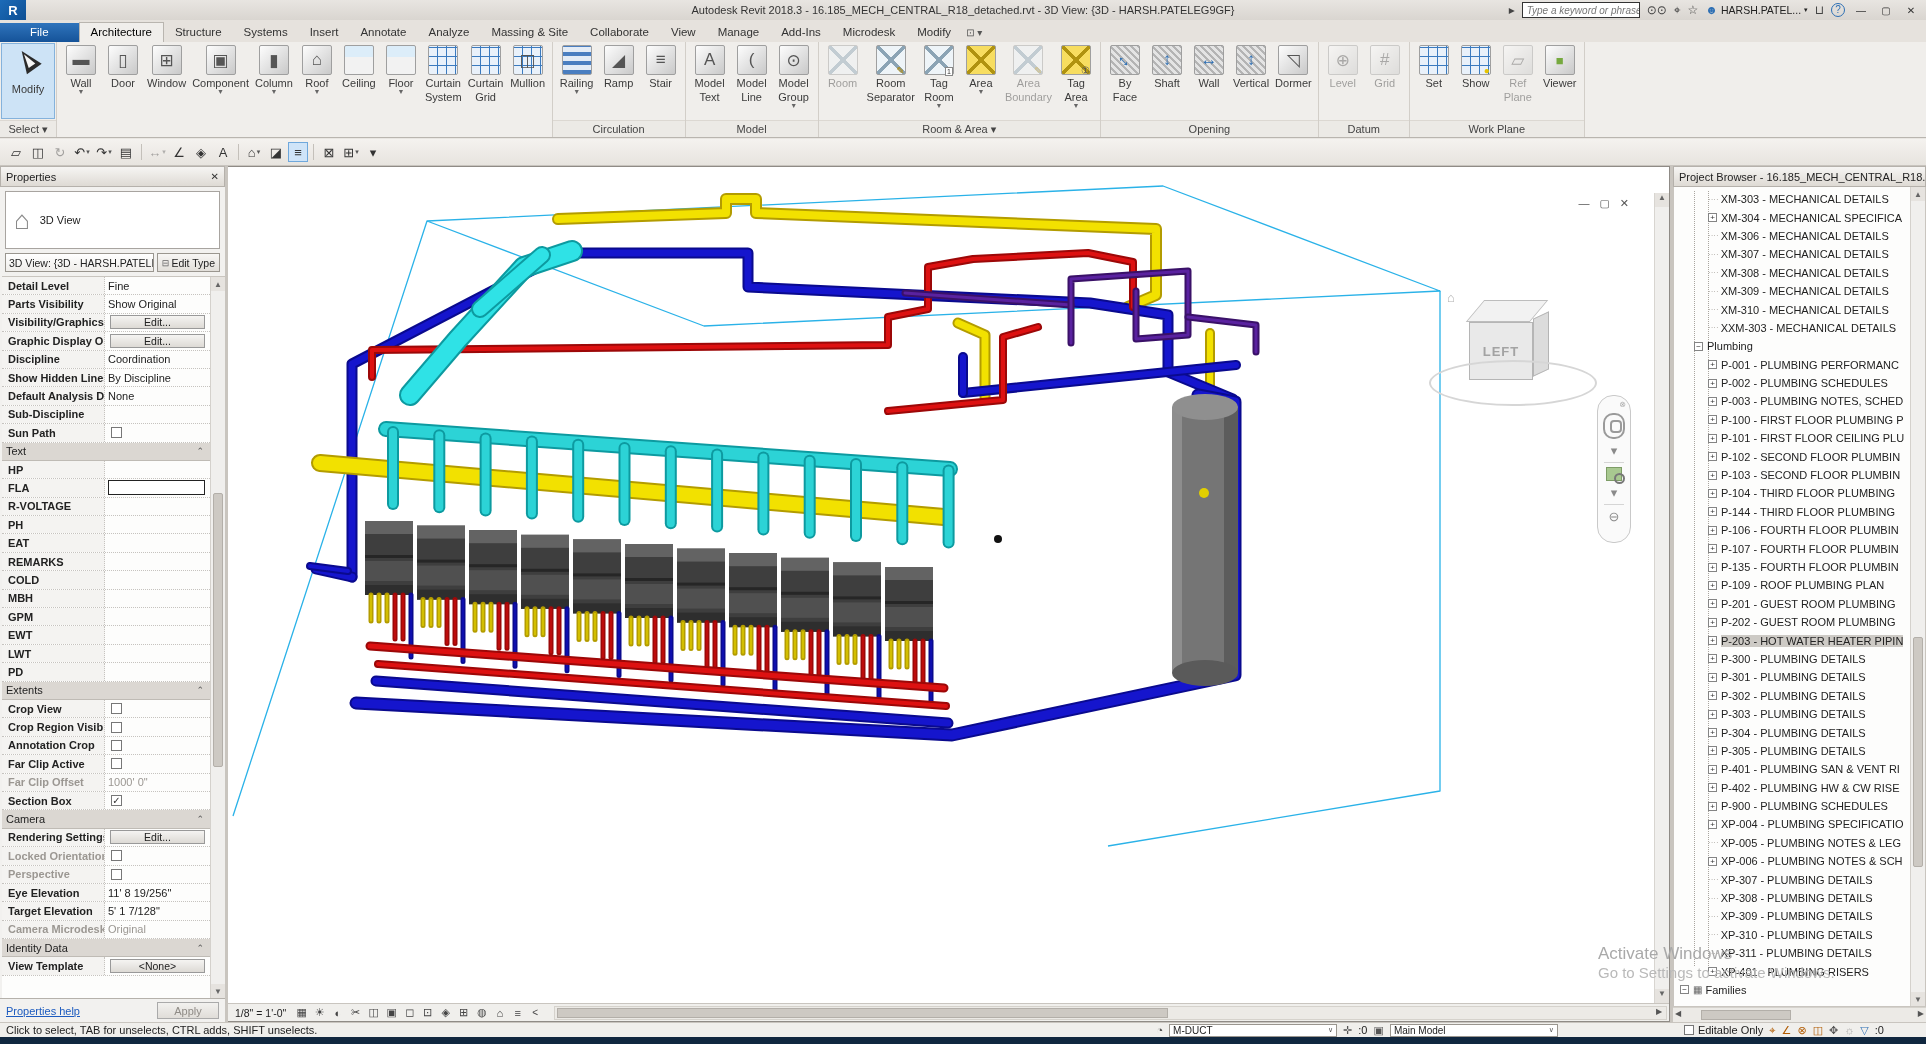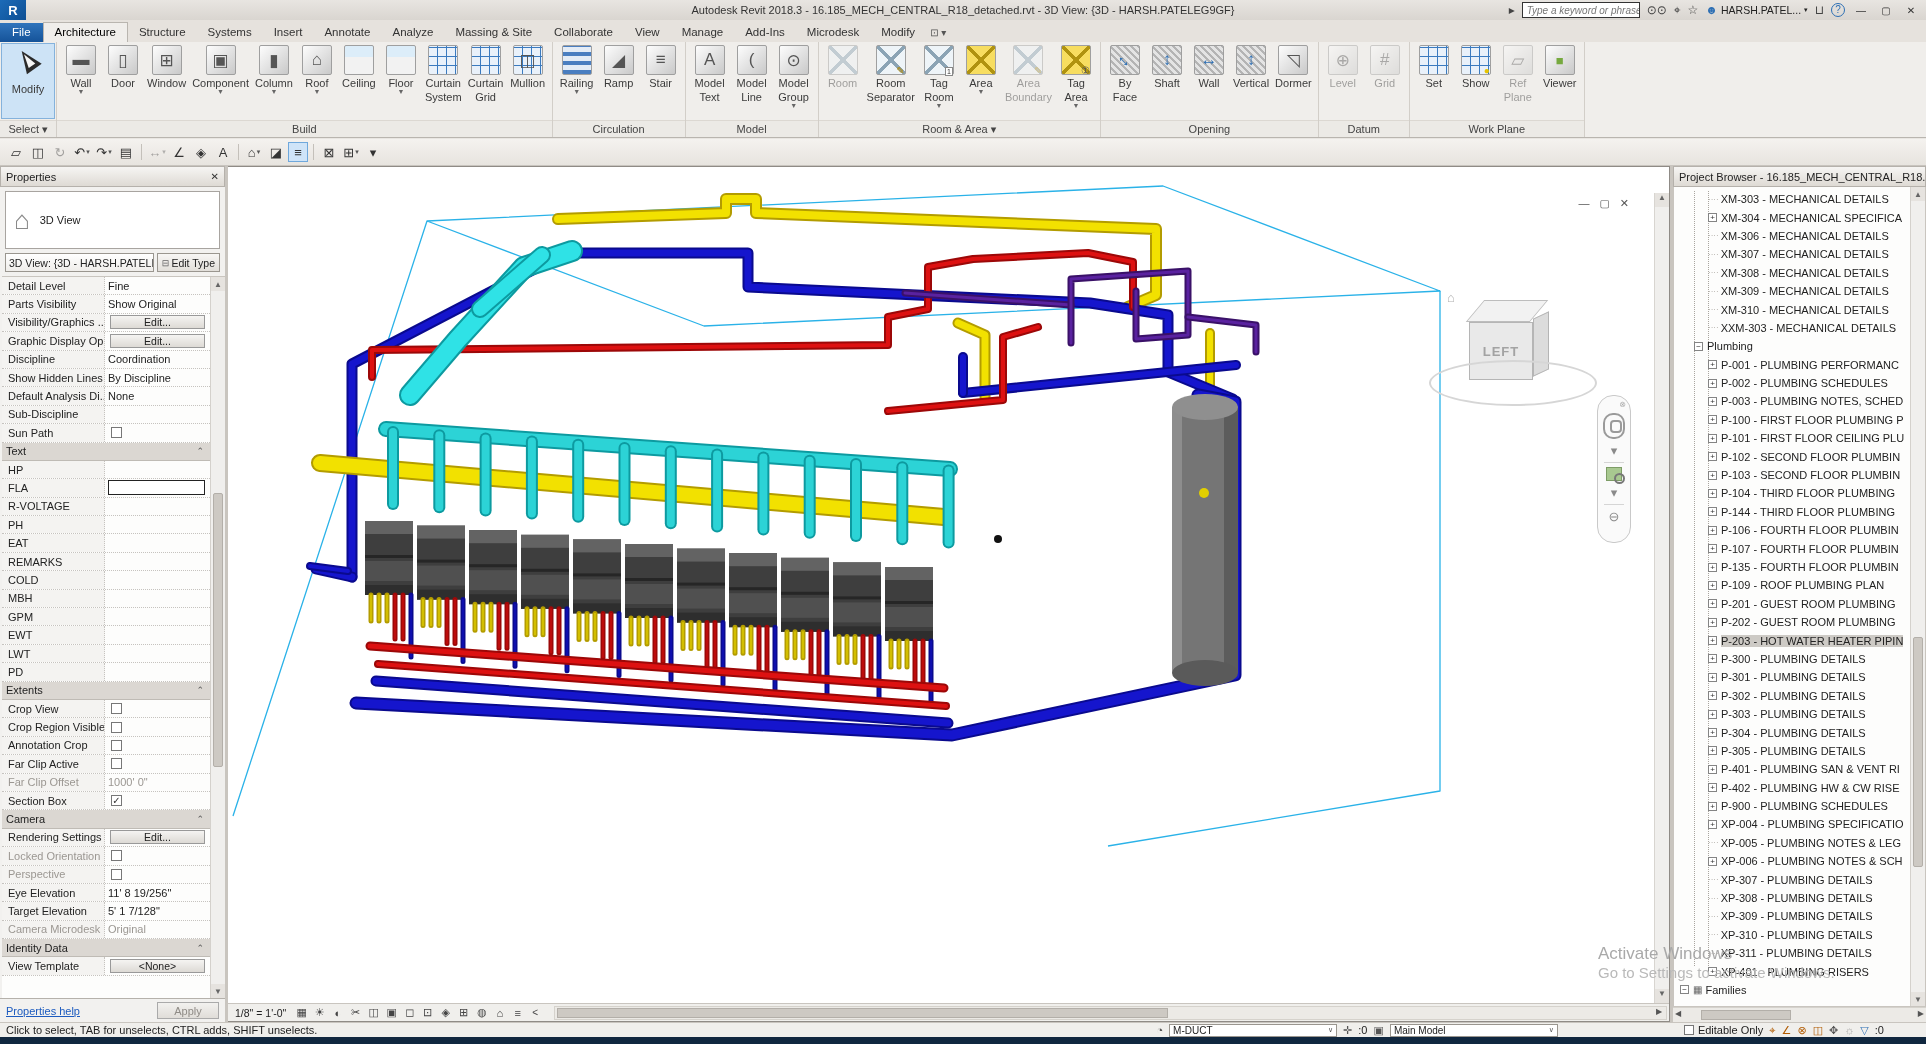--- a/index.html
+++ b/index.html
@@ -12,21 +12,21 @@
   #title-text{position:absolute;left:0;right:0;text-align:center;font-size:11px;color:#333;pointer-events:none;}
   #titlebar-right{margin-left:auto;display:flex;align-items:center;gap:7px;padding-right:6px;z-index:2;}
   #search-box{width:118px;height:16px;border:1px solid #333;background:#fff;font-style:italic;color:#777;font-size:10px;padding:0 4px;display:flex;align-items:center;overflow:hidden;white-space:nowrap;}
   .tb-ico{font-size:12px;color:#444;line-height:16px;}
   .tb-user{display:flex;align-items:center;gap:3px;font-size:10.5px;color:#222;}
   .winbtn{width:18px;height:14px;display:flex;align-items:center;justify-content:center;font-size:10px;color:#333;}
 
   
   #tabrow{position:absolute;left:0;top:20px;width:100%;height:22px;background:#e6e2dd;display:flex;align-items:flex-end;}
   .tab{padding:3px 11px 4px;font-size:11.5px;color:#333;white-space:nowrap;}
-  .tab.file{background:linear-gradient(#2f74bc,#155399);color:#fff;padding:3px 12px 4px;}
+  .tab.file{background:linear-gradient(#2f74bc,#155399);color:#fff;padding:3px 30px 4px;}
   .tab.active{background:#f0eeeb;border:1px solid #b9b5af;border-bottom:none;color:#000;}
   .tab-extra{margin-left:4px;font-size:10px;color:#555;padding-bottom:4px;}
 
   
   #ribbon{position:absolute;left:0;top:42px;width:100%;height:96px;background:#f0eeeb;border-bottom:1px solid #b9b5af;display:flex;}
   .rpanel{display:flex;flex-direction:column;border-right:1px solid #d2cec8;}
   .rbtns{flex:1;display:flex;align-items:flex-start;padding:2px 3px;}
   .rbtn{min-width:42px;padding:1px 3px;display:flex;flex-direction:column;align-items:center;font-size:11px;color:#3b3b3b;}
   .rbtn .lbl{text-align:center;line-height:12px;margin-top:2px;}
   .rbtn .arr{font-size:7px;color:#666;line-height:6px;}
@@ -67,21 +67,21 @@
   #props-header{height:21px;background:linear-gradient(#f6f5f3,#dedad4);border:1px solid #b5b1ab;display:flex;align-items:center;padding:0 5px;font-size:11px;}
   #props-header .x{margin-left:auto;font-size:10px;color:#333;}
   #type-selector{margin:4px 5px 0;height:58px;background:#fff;border:1px solid #a8a4a0;display:flex;align-items:center;gap:10px;padding:0 8px;}
   #type-selector .house{font-size:26px;color:#8a8a8a;}
   #sel-row{margin:4px 5px 2px;display:flex;gap:3px;align-items:center;}
   #sel-combo{flex:1;height:19px;border:1px solid #9a968f;background:linear-gradient(#fff,#efedea);display:flex;align-items:center;font-size:10.5px;padding:0 3px;white-space:nowrap;overflow:hidden;}
   #edit-type{height:19px;border:1px solid #9a968f;background:linear-gradient(#f7f6f4,#e2dfda);font-size:10.5px;display:flex;align-items:center;gap:2px;padding:0 4px;white-space:nowrap;}
   #props-body{flex:1;margin:2px 0 0 2px;display:flex;overflow:hidden;border-top:1px solid #c9c5bf;}
   #prop-grid{flex:1;overflow:hidden;background:#fdfdfc;}
   .prow{display:flex;height:18.4px;border-bottom:1px dotted #c6c3bf;font-size:11px;align-items:center;}
-  .prow .pl{flex:0 0 103px;padding-left:6px;background:#f4f3f1;height:100%;display:flex;align-items:center;border-right:1px dotted #c6c3bf;white-space:nowrap;overflow:hidden;}
+  .prow .pl{flex:0 0 103px;padding-left:6px;background:#f4f3f1;height:100%;display:flex;align-items:center;border-right:1px dotted #c6c3bf;white-space:nowrap;overflow:hidden;font-weight:bold;}
   .prow .pv{flex:1;padding:0 3px;display:flex;align-items:center;height:100%;white-space:nowrap;overflow:hidden;}
   .prow.hdr{background:#dbd7d2;border-bottom:1px solid #bfbbb5;font-size:11px;color:#222;padding-left:4px;}
   .prow.hdr .chev{margin-left:auto;margin-right:6px;font-size:9px;color:#555;}
   .prow .pbtn{flex:1;height:14px;margin:0 2px;background:linear-gradient(#f5f4f2,#dddad5);border:1px solid #999;display:flex;align-items:center;justify-content:center;font-size:10.5px;}
   .prow .chk{width:11px;height:11px;border:1px solid #777;background:#fff;margin-left:3px;display:flex;align-items:center;justify-content:center;font-size:10px;color:#333;}
   .prow .pinput{flex:1;height:15px;border:1px solid #222;background:#fff;margin-right:2px;}
   .prow.gray .pl,.prow.gray .pv{color:#9b9792;}
   .scrollbar-v{width:15px;background:#f0efed;border-left:1px solid #d4d1cc;position:relative;flex:none;}
   .scrollbar-v .sb-arrow{position:absolute;left:0;width:100%;height:14px;display:flex;align-items:center;justify-content:center;font-size:8px;color:#666;background:#e6e3df;}
   .scrollbar-v .up{top:0;} .scrollbar-v .down{bottom:0;}
@@ -273,21 +273,20 @@
             <div class="lbl">Curtain</div>
             <div class="lbl">Grid</div>
           </div>
           <div class="rbtn">
             <span class="ric grid">
               <span class="g">◫</span>
             </span>
             <div class="lbl">Mullion</div>
           </div>
         </div>
-        <div class="rpanel-footer">Build</div>
       </div>
       <div class="rpanel">
         <div class="rbtns">
           <div class="rbtn">
             <span class="ric rail"></span>
             <div class="lbl">Railing</div>
             <div class="arr">▼</div>
           </div>
           <div class="rbtn">
             <span class="ric ">

